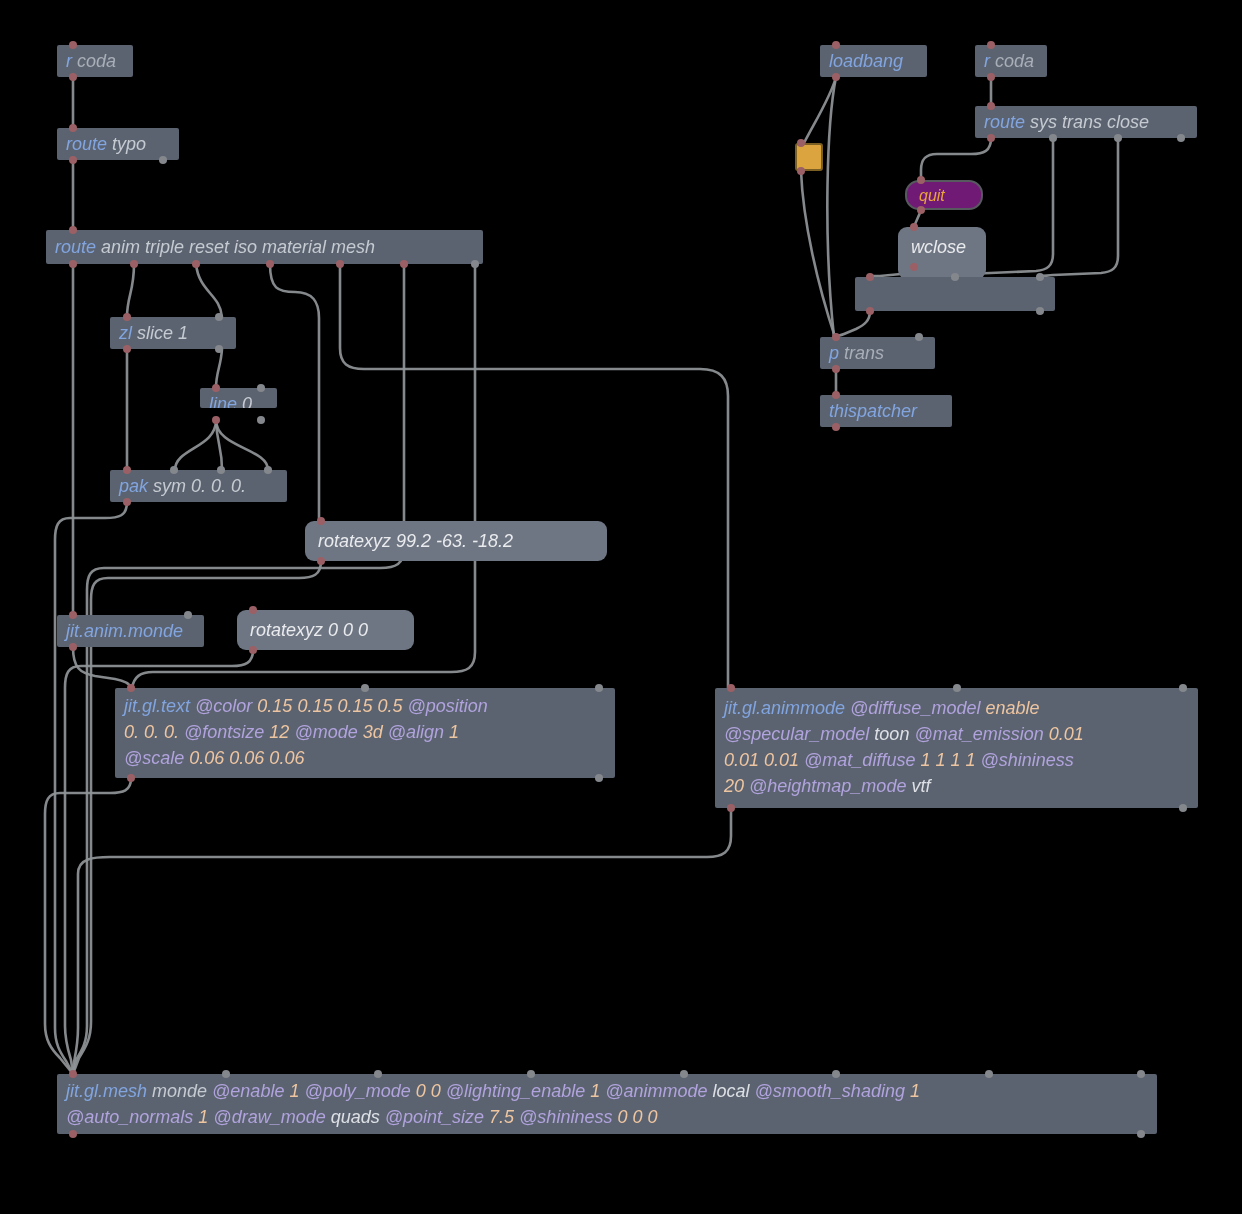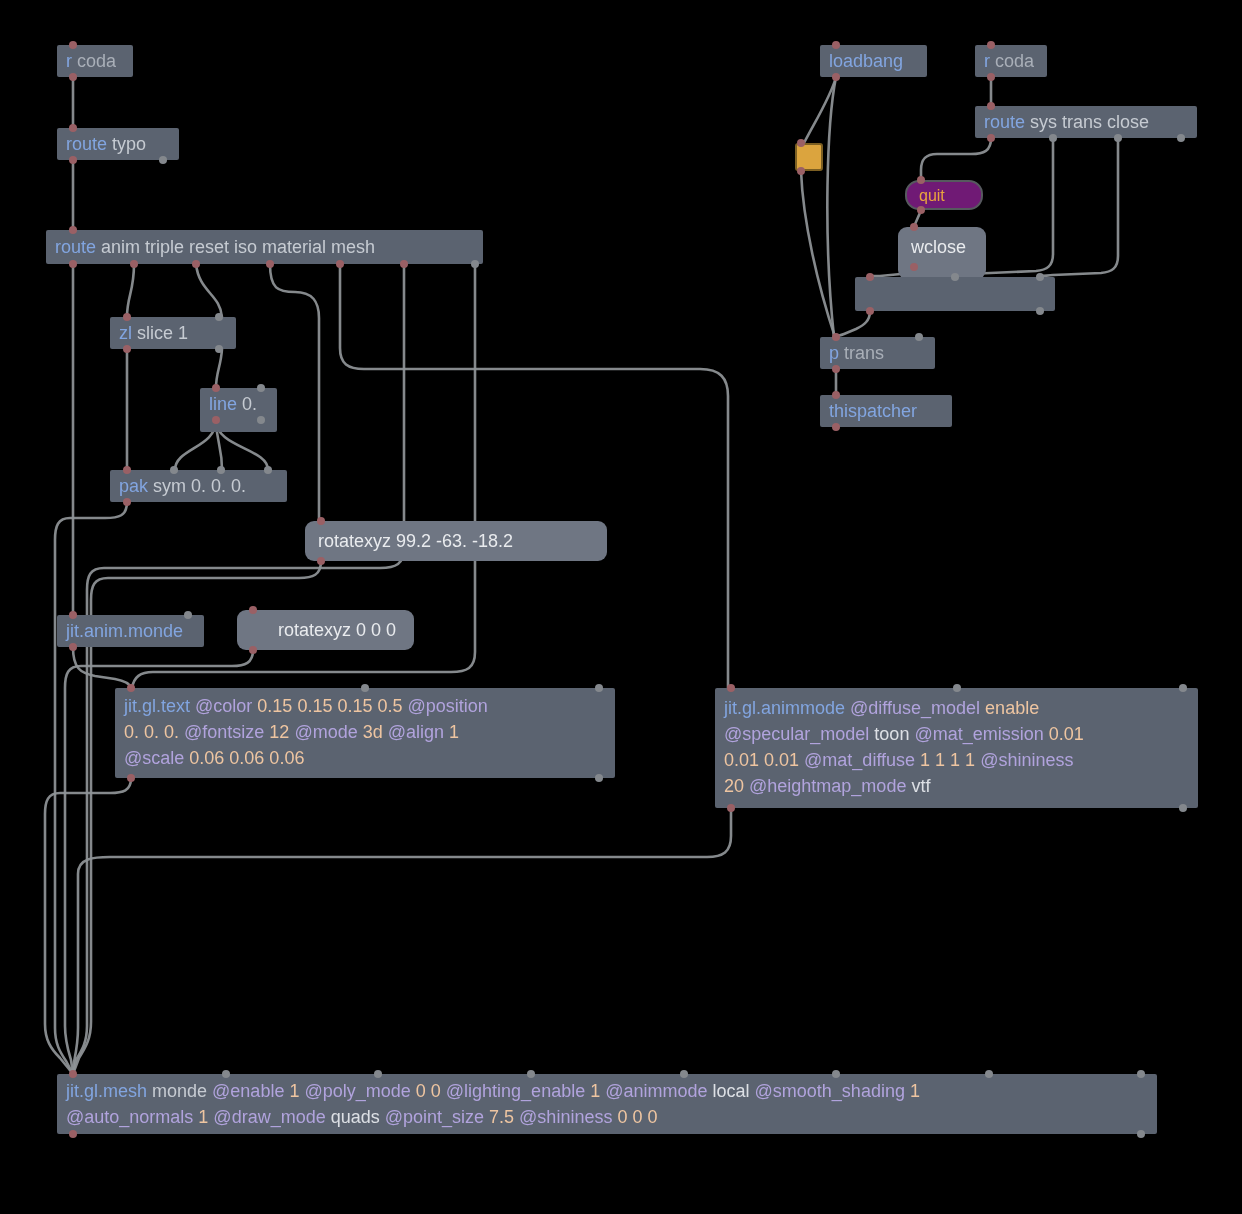--- a/index.html
+++ b/index.html
@@ -14,21 +14,21 @@
   svg.cords path{fill:none;stroke:#8f9397;stroke-width:2.6;opacity:.93;}
   .box{
     position:absolute;z-index:2;box-sizing:border-box;
     font-size:18px;color:#c6cbd2;overflow:hidden;
   }
   .kind-object{background:#5b6370;border-radius:2px;}
   .kind-blank{background:#5b6370;border-radius:2px;}
   .kind-message{background:#6f7683;border-radius:9px;}
   .kind-quitmsg{background:#701a75;border-radius:14px;border:2px solid #56595e;font-size:16px;}
   .kind-toggle{background:#dba43e;border:2px solid #7c5f22;border-radius:3px;}
-  .box .line{height:26px;line-height:26px;white-space:nowrap;padding:0 9px;}
+  .box .line{height:26px;line-height:26px;white-space:nowrap;padding:0 9px;font-style:italic;}
   .kind-message .line{padding:0 13px;}
   .kind-quitmsg .line{padding:0 12px;height:26px;line-height:26px;}
   .c-blue{color:#82a5e0;}
   .c-arg{color:#c6cbd2;}
   .c-dim{color:#a9afb8;}
   .c-attr{color:#b1a3dd;}
   .c-val{color:#eec5a1;}
   .c-white{color:#dde0e5;}
   .c-msg{color:#e9ebee;}
   .c-quit{color:#e9a43e;}
@@ -95,21 +95,21 @@
     <div class="dot hot" style="left: 336px; top: 260px;"></div>
     <div class="dot hot" style="left: 400px; top: 260px;"></div>
     <div class="dot cold" style="left: 471px; top: 260px;"></div>
     <div class="box kind-object" style="left: 110px; top: 317px; width: 126px; height: 32px; padding-top: 3px;">
       <div class="line"><span class="c-blue">zl</span><span class="c-arg"> slice 1</span></div>
     </div>
     <div class="dot hot" style="left: 123px; top: 313px;"></div>
     <div class="dot cold" style="left: 215px; top: 313px;"></div>
     <div class="dot hot" style="left: 123px; top: 345px;"></div>
     <div class="dot cold" style="left: 215px; top: 345px;"></div>
-    <div class="box kind-object" style="left: 200px; top: 388px; width: 77px; height: 44px; padding-top: 3px;">
+    <div class="box kind-object" style="left: 200px; top: 388px; width: 77px; height: 20px; padding-top: 3px;">
       <div class="line"><span class="c-blue">line</span><span class="c-arg"> 0.</span></div>
     </div>
     <div class="dot hot" style="left: 212px; top: 384px;"></div>
     <div class="dot cold" style="left: 257px; top: 384px;"></div>
     <div class="dot hot" style="left: 212px; top: 416px;"></div>
     <div class="dot cold" style="left: 257px; top: 416px;"></div>
     <div class="box kind-object" style="left: 110px; top: 470px; width: 177px; height: 32px; padding-top: 3px;">
       <div class="line"><span class="c-blue">pak</span><span class="c-arg"> sym 0. 0. 0.</span></div>
     </div>
     <div class="dot hot" style="left: 123px; top: 466px;"></div>
@@ -121,21 +121,21 @@
       <div class="line"><span class="c-msg">rotatexyz 99.2 -63. -18.2</span></div>
     </div>
     <div class="dot hot" style="left: 317px; top: 517px;"></div>
     <div class="dot hot" style="left: 317px; top: 557px;"></div>
     <div class="box kind-object" style="left: 57px; top: 615px; width: 147px; height: 32px; padding-top: 3px;">
       <div class="line"><span class="c-blue">jit.anim.monde</span></div>
     </div>
     <div class="dot hot" style="left: 69px; top: 611px;"></div>
     <div class="dot cold" style="left: 184px; top: 611px;"></div>
     <div class="dot hot" style="left: 69px; top: 643px;"></div>
-    <div class="box kind-message" style="left: 237px; top: 610px; width: 177px; height: 40px; padding-top: 7px; padding-left: 28px;">
+    <div class="box kind-message" style="left: 237px; top: 610px; width: 177px; height: 40px; padding-top: 7px;">
       <div class="line"><span class="c-msg">rotatexyz 0 0 0</span></div>
     </div>
     <div class="dot hot" style="left: 249px; top: 606px;"></div>
     <div class="dot hot" style="left: 249px; top: 646px;"></div>
     <div class="box kind-object" style="left: 115px; top: 688px; width: 500px; height: 90px; padding-top: 5px;">
       <div class="line"><span class="c-blue">jit.gl.text</span><span class="c-arg"> </span><span class="c-attr">@color</span><span class="c-val"> 0.15 0.15 0.15 0.5 </span><span class="c-attr">@position</span></div>
       <div class="line"><span class="c-val">0. 0. 0. </span><span class="c-attr">@fontsize</span><span class="c-val"> 12 </span><span class="c-attr">@mode</span><span class="c-val"> 3d </span><span class="c-attr">@align</span><span class="c-val"> 1</span></div>
       <div class="line"><span class="c-attr">@scale</span><span class="c-val"> 0.06 0.06 0.06</span></div>
     </div>
     <div class="dot hot" style="left: 127px; top: 684px;"></div>

